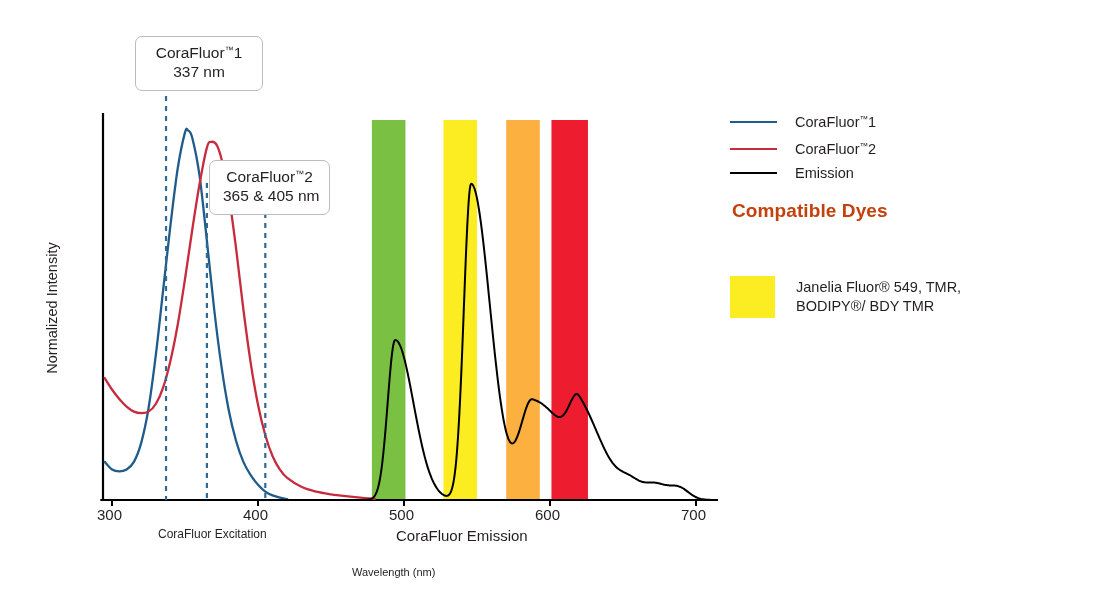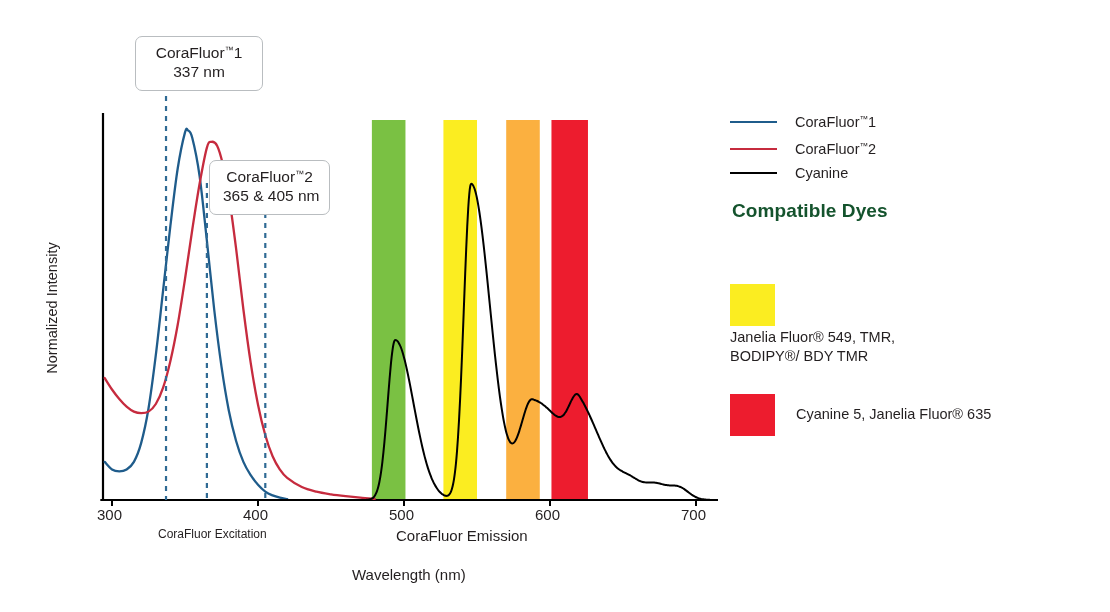--- a/index.html
+++ b/index.html
@@ -76,21 +76,21 @@
     font-size: 14.5px;
   }
   #tick-300 { left: 97px;  top: 506px; }
   #tick-400 { left: 243px; top: 506px; }
   #tick-500 { left: 389px; top: 506px; }
   #tick-600 { left: 535px; top: 506px; }
   #tick-700 { left: 681px; top: 506px; }
 
   #label-excitation { left: 158px; top: 527px; font-size: 12px; }
   #label-emission   { left: 396px; top: 527px; font-size: 15px; }
-  #label-wavelength { left: 352px; top: 566px; font-size: 15px; }
+  #label-wavelength { left: 352px; top: 566px; font-size: 11px; }
 
   
   #right-panel {
     position: absolute;
     left: 730px;
     top: 0;
     width: 380px;
     height: 612px;
   }
 
@@ -121,21 +121,21 @@
   #series-1 { left: 0px;  top: 140px; }
   #series-2 { left: 0px;  top: 164px; }
 
   #dyes-title {
     position: absolute;
     left: 2px;
     top: 200px;
     font-size: 19px;
     font-weight: bold;
     letter-spacing: 0.1px;
-    color: #14532d;
+    color: #c2410c;
   }
 
   .dye-row {
     position: absolute;
     left: 0px;
     display: flex;
     align-items: flex-start;
   }
   .dye-swatch {
     width: 45px;
@@ -145,21 +145,21 @@
   }
   .dye-label {
     font-size: 14.5px;
     line-height: 1.28;
     color: #231f20;
     padding-top: 11px;
     white-space: pre-line;
   }
   .dye-label.two-line { padding-top: 2px; }
   #dye-0 { top: 234px; }
-  #dye-1 { top: 284px; flex-direction: column; }
+  #dye-1 { top: 276px; }
   #dye-2 { top: 341px; }
   #dye-3 { top: 394px; }
 </style>
 </head>
 <body>
 
 <div id="root">
 
   <div id="chart-area">
     <svg id="chart-svg" width="730" height="612" viewBox="0 0 730 612">
@@ -212,32 +212,28 @@
       <span class="series-label"><span>CoraFluor</span><sup>™</sup><span>1</span></span>
     </div>
 
     <div class="series-row" id="series-1">
       <span class="series-swatch" style="border-top-color: rgb(198, 43, 62);"></span>
       <span class="series-label"><span>CoraFluor</span><sup>™</sup><span>2</span></span>
     </div>
 
     <div class="series-row" id="series-2">
       <span class="series-swatch" style="border-top-color: rgb(0, 0, 0);"></span>
-      <span class="series-label">Cyanine</span>
+      <span class="series-label">Emission</span>
     </div>
 
     <div id="dyes-title">Compatible Dyes</div>
 
 
     <div class="dye-row" id="dye-1">
       <span class="dye-swatch" style="background: rgb(251, 237, 33);"></span>
       <span class="dye-label two-line">Janelia Fluor® 549, TMR,
 BODIPY®/ BDY TMR</span>
     </div>
 
 
-    <div class="dye-row" id="dye-3">
-      <span class="dye-swatch" style="background: rgb(237, 28, 46);"></span>
-      <span class="dye-label">Cyanine 5, Janelia Fluor® 635</span>
-    </div>
 
   </div>
 </div>
 
 </body></html>

